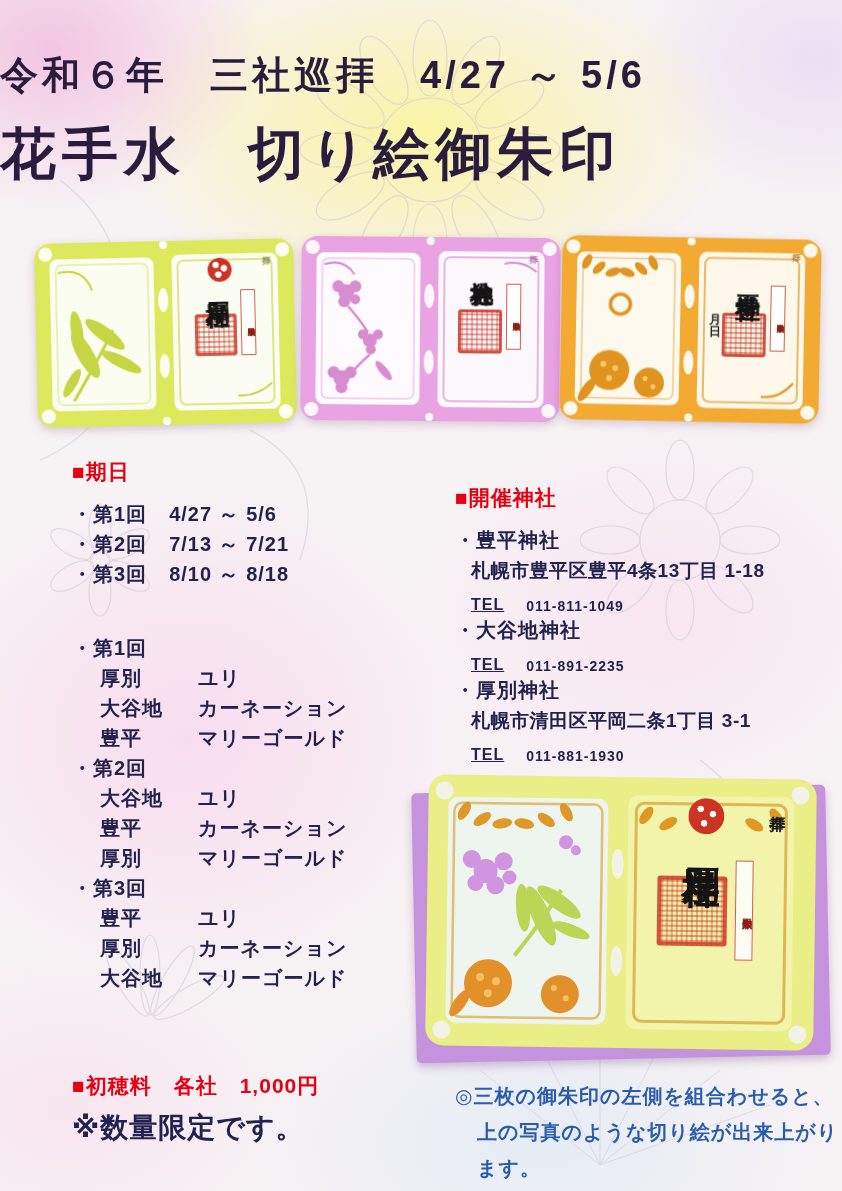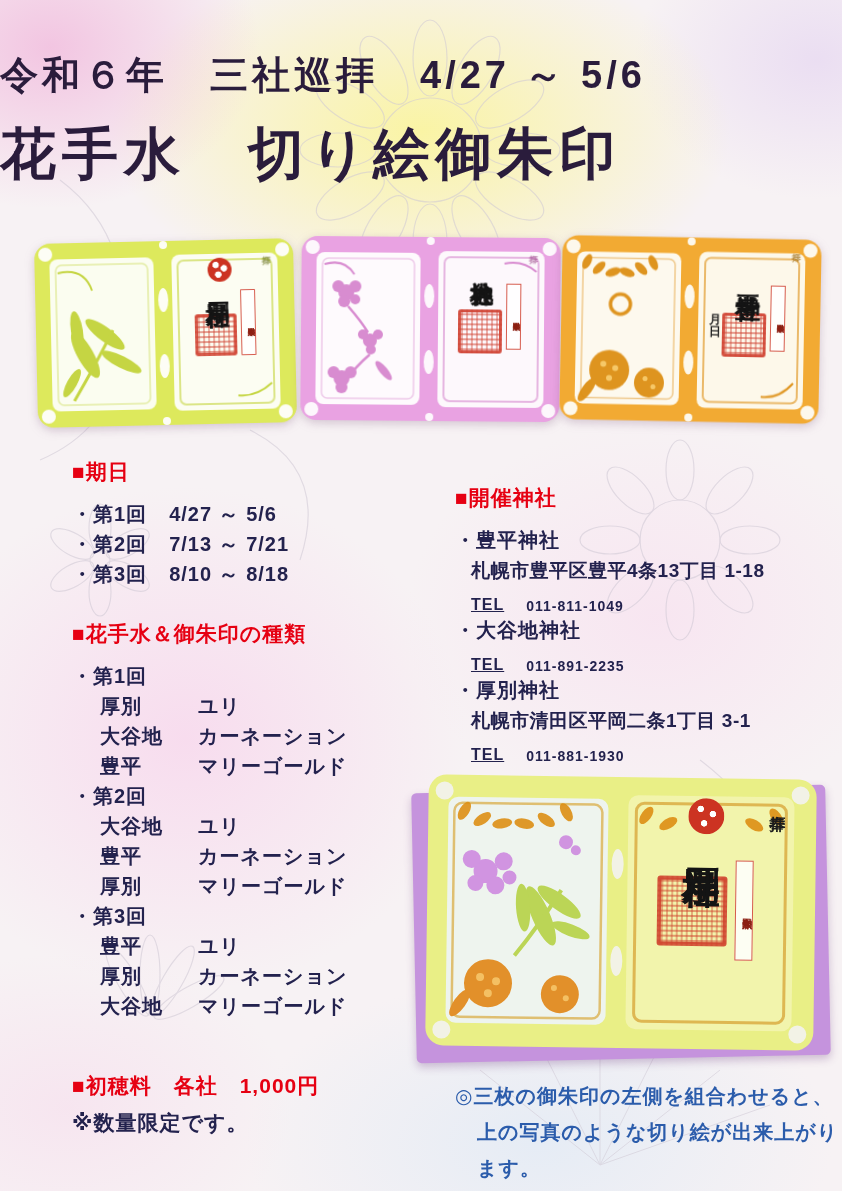--- a/index.html
+++ b/index.html
@@ -53,21 +53,21 @@
   .sec h3{margin:0;font-size:21px;color:var(--heading-red);letter-spacing:1px;}
   .rows{margin-top:12px;}
   .row{height:30px;display:flex;align-items:flex-end;font-size:20px;letter-spacing:1px;}
   .row .gap{width:22px;}
   .entry{padding-left:28px;}
   .entry .shrine{width:98px;}
   .addr-row{padding-left:16px;font-size:19px;letter-spacing:.5px;}
   .tel-row{padding-left:16px;}
   .tel-lab{font-size:16px;letter-spacing:1px;margin-right:22px;text-decoration:underline;}
   .tel-num{font-size:14px;letter-spacing:1px;}
-  .fee-note{margin-top:9px;font-size:21px;color:var(--body-navy);letter-spacing:1px;}
+  .fee-note{margin-top:9px;font-size:28px;color:var(--body-navy);letter-spacing:1px;}
   .caption{color:var(--caption-blue);font-size:20px;letter-spacing:1px;line-height:36px;}
   .caption .l2{padding-left:22px;}
 
   
   .mat{position:absolute;left:414px;top:789px;width:414px;height:270px;background:var(--mat-purple);
     border-radius:5px;transform:rotate(-1.2deg);box-shadow:0 4px 8px rgba(110,60,130,.3);}
   .combined-card{position:absolute;left:423px;top:769px;width:396px;height:287px;transform:rotate(.8deg);}
   .combined-card svg{position:absolute;inset:0;width:100%;height:100%;}
 </style>
 </head>
@@ -268,21 +268,20 @@
         </div>
       <div class="row">
         <span>・第3回</span>
           <span class="gap"></span>
         <span>8/10 ～ 8/18</span>
         </div>
     </div>
   </section>
 
   <section class="sec" style="left:72px;top:620px">
-    <h3>■花手水＆御朱印の種類</h3>
     <div class="rows">
       <div class="row">
           <span>・第1回</span>
         </div>
       <div class="row entry">
           <span class="shrine">厚別</span>
           <span>ユリ</span>
         </div>
       <div class="row entry">
           <span class="shrine">大谷地</span>

